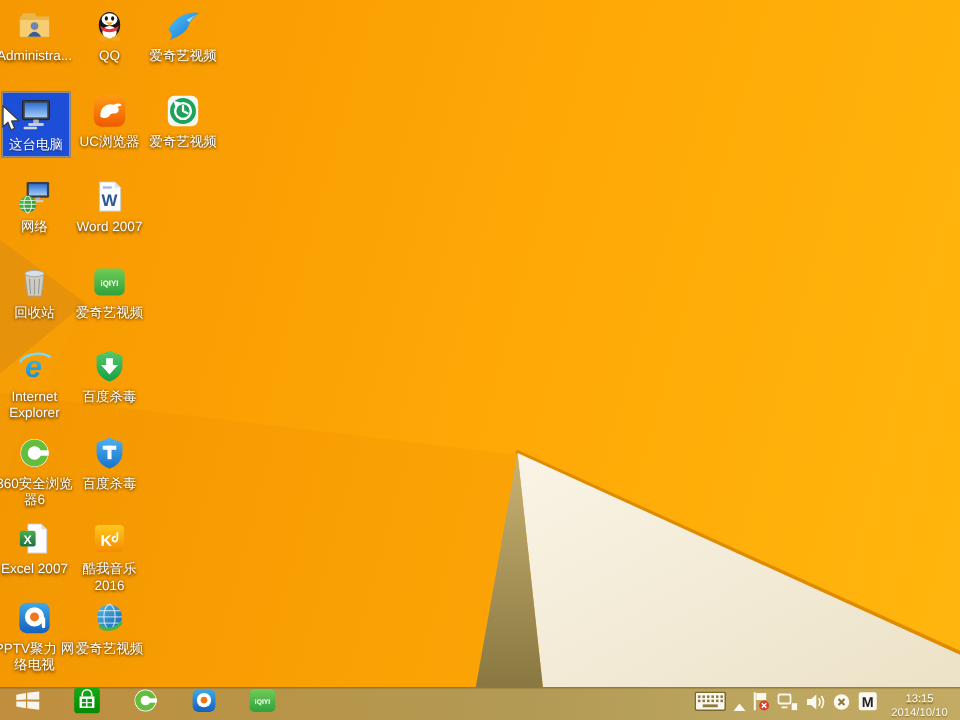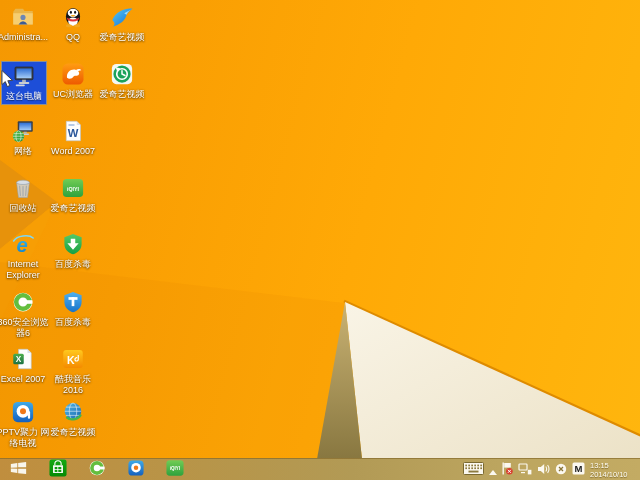--- a/index.html
+++ b/index.html
@@ -31,21 +31,21 @@
   .taskbar{
     position:absolute;left:0;bottom:0;width:640px;height:22px;box-sizing:border-box;
     background:linear-gradient(90deg,#C08E3E 0%,#B79549 32%,#B29A55 55%,#BCA55F 78%,#C3AB63 100%);
     border-top:1px solid rgba(125,98,36,.6);
     display:flex;align-items:center;
   }
   .tb-left{display:flex;align-items:center;gap:20px;padding-left:9px;}
   .tb-btn{width:19px;height:18px;display:flex;align-items:center;justify-content:center;}
   .tb-right{margin-left:auto;display:flex;align-items:center;gap:5px;padding-right:4px;}
   .clock{
-    font-size:7.5px;line-height:9px;color:#FFFDF4;text-align:left;
+    font-size:7.5px;line-height:9px;color:#FFFDF4;text-align:center;
     text-shadow:0 1px 1px rgba(95,75,22,.7);min-width:46px;
   }
   .cursor{position:absolute;left:1px;top:70px;z-index:50;pointer-events:none;}
 </style>
 </head>
 <body>
 
 <svg width="0" height="0" style="position:absolute" aria-hidden="true">
   <defs>
     <linearGradient id="scr" x1="0" y1="0" x2="0" y2="1">

